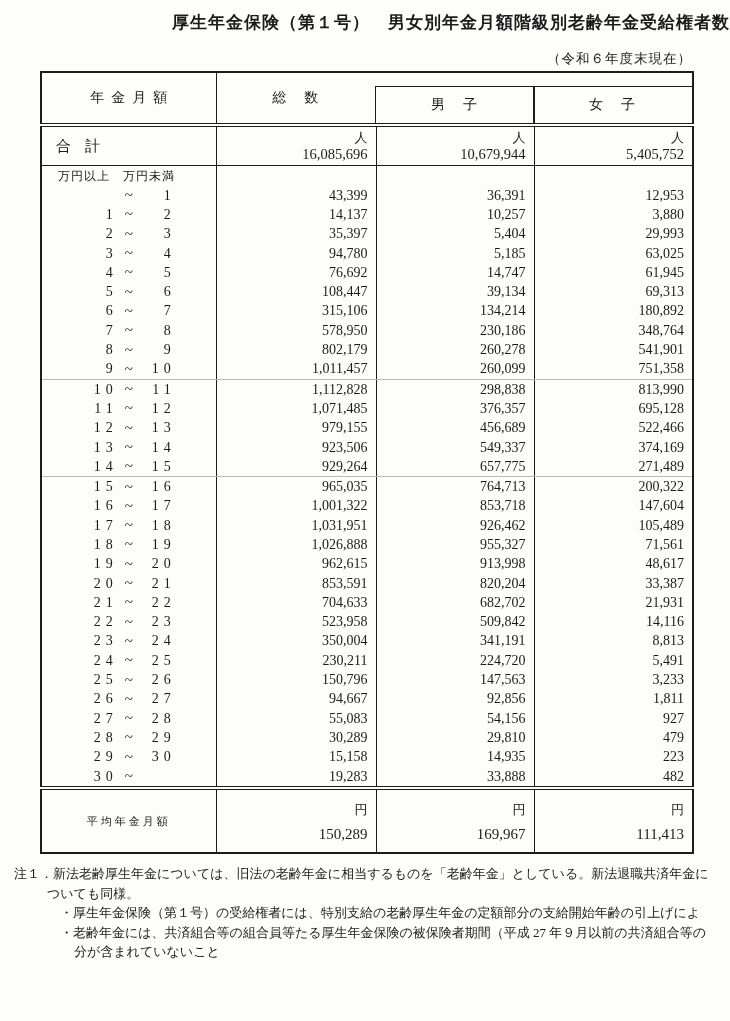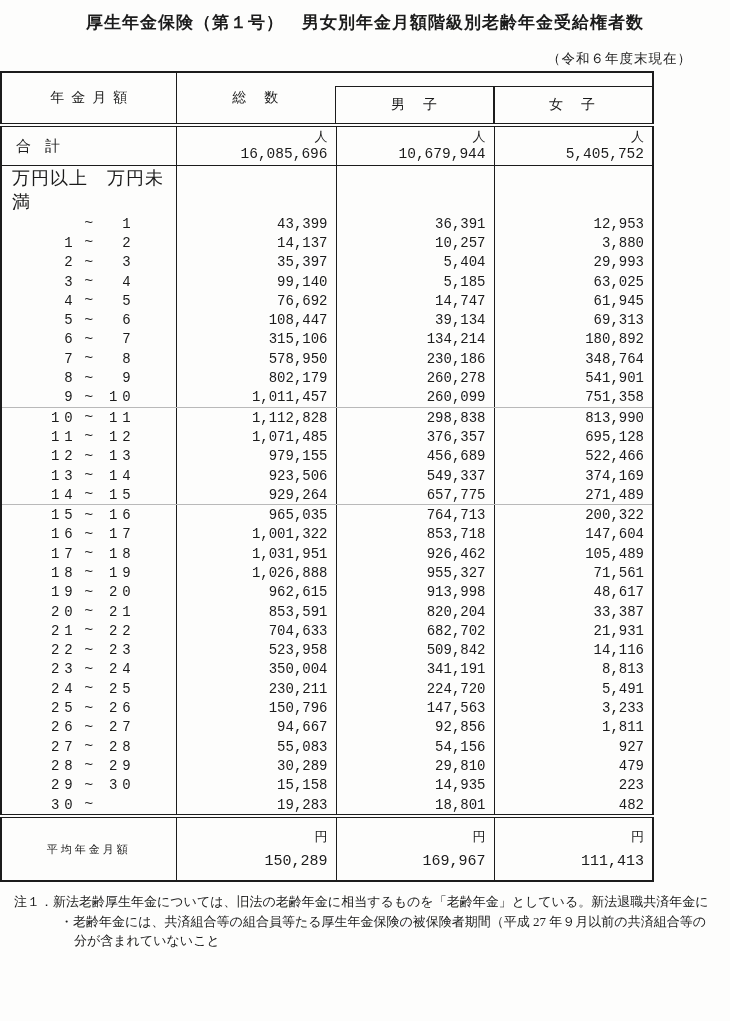--- a/index.html
+++ b/index.html
@@ -2,30 +2,29 @@
 <html><head>
 <meta charset="utf-8">
 <style>
   html,body{margin:0;padding:0;}
   body{
     width:730px;height:1021px;background:#fdfdfc;color:#1b1b1b;
     font-family:"Liberation Serif","DejaVu Serif",serif;
     position:relative;overflow:hidden;
   }
   .page-title{
-    text-align:center;padding-top:11px;font-size:17px;font-weight:bold;
+    text-align:right;padding-top:11px;font-size:17px;font-weight:bold;
     font-family:"Liberation Sans","DejaVu Sans",sans-serif;letter-spacing:1px;
   }
   .date-note{
     width:652px;margin:16px 0 3px 40px;text-align:right;font-size:13.5px;letter-spacing:1px;
   }
   table.main{
-    border-collapse:collapse;table-layout:fixed;width:652px;
+    border-collapse:collapse;table-layout:fixed;margin-left:40px;width:652px;
     font-size:14px;
-    font-family:Liberation Mono, monospace;
   }
   table.main col.c1{width:175px}
   table.main col.c2{width:160px}
   table.main col.c3{width:158px}
   table.main col.c4{width:159px}
   table.main{border:2px solid #1c1c1c;}
   th,td{padding:0;font-weight:normal;}
   .b-left{border-left:1.5px solid #1c1c1c;}
   .hdr th{height:50px;vertical-align:middle;}
   .hdr .c-range{border-right:1.5px solid #1c1c1c;letter-spacing:7px;text-indent:7px;}
@@ -38,21 +37,21 @@
   }
   .c-female .inset-box{right:0;border-right:none;}
   .total-row td{
     border-top:4px double #1c1c1c;border-bottom:1.5px solid #1c1c1c;
     height:38px;vertical-align:middle;
   }
   .total-row .lbl{text-align:left;letter-spacing:14px;text-indent:14px;font-size:15px;}
   .unit{display:block;text-align:right;padding-right:8px;font-size:13px;line-height:15px;}
   .val{display:block;text-align:right;padding-right:8px;font-size:14.5px;line-height:18px;}
   .range-hdr-row td{height:20px;vertical-align:middle;}
-  .range-hdr{font-size:18px;text-align:left;padding-left:10px;letter-spacing:1px;}
+  .range-hdr{font-size:12px;text-align:left;padding-left:16px;letter-spacing:1px;}
   .data-row td{height:19.3px;vertical-align:middle;font-size:14px;}
   .data-row td.num{text-align:right;padding-right:8px;}
   .data-row.sep td{border-bottom:1px solid #b9b9b9;}
   .range-cell{display:flex;align-items:center;justify-content:center;}
   .range-cell .lo,.range-cell .hi{width:36px;text-align:right;letter-spacing:5px;}
   .range-cell .tilde{width:22px;text-align:center;font-size:15px;}
   .avg-row td{border-top:4px double #1c1c1c;height:62px;vertical-align:middle;}
   .avg-row .lbl{text-align:center;letter-spacing:3px;font-size:11px;}
   .avg-row .unit{padding-top:2px;padding-bottom:8px;}
   .avg-row .val{font-size:15px;}
@@ -149,21 +148,21 @@
         <td class="num b-left">29,993</td>
       </tr>
       <tr class="data-row">
         <td>
           <div class="range-cell">
             <span class="lo">3</span>
             <span class="tilde">~</span>
             <span class="hi">4</span>
           </div>
         </td>
-        <td class="num b-left">99,140</td>
+        <td class="num b-left">94,780</td>
         <td class="num b-left">5,185</td>
         <td class="num b-left">63,025</td>
       </tr>
       <tr class="data-row">
         <td>
           <div class="range-cell">
             <span class="lo">4</span>
             <span class="tilde">~</span>
             <span class="hi">5</span>
           </div>
@@ -474,21 +473,21 @@
       </tr>
       <tr class="data-row">
         <td>
           <div class="range-cell">
             <span class="lo">30</span>
             <span class="tilde">~</span>
             <span class="hi"></span>
           </div>
         </td>
         <td class="num b-left">19,283</td>
-        <td class="num b-left">18,801</td>
+        <td class="num b-left">33,888</td>
         <td class="num b-left">482</td>
       </tr>
     </tbody>
   <tfoot>
     <tr class="avg-row">
       <td class="lbl">平均年金月額</td>
       <td class="b-left">
         <span class="unit">円</span>
         <span class="val">150,289</span>
       </td>
@@ -499,15 +498,17 @@
       <td class="b-left">
         <span class="unit">円</span>
         <span class="val">111,413</span>
       </td>
     </tr>
   </tfoot>
 </table>
 
 <div class="notes" id="notes">
     <div class="note-line ind-n1">注１．新法老齢厚生年金については、旧法の老齢年金に相当するものを「老齢年金」としている。新法退職共済年金に</div>
+    <div class="note-line ind-cont">ついても同様。</div>
+    <div class="note-line ind-bullet">・厚生年金保険（第１号）の受給権者には、特別支給の老齢厚生年金の定額部分の支給開始年齢の引上げによ</div>
     <div class="note-line ind-bullet">・老齢年金には、共済組合等の組合員等たる厚生年金保険の被保険者期間（平成 27 年９月以前の共済組合等の</div>
     <div class="note-line ind-bullet-cont">分が含まれていないこと</div>
   </div>
 
 </body></html>

